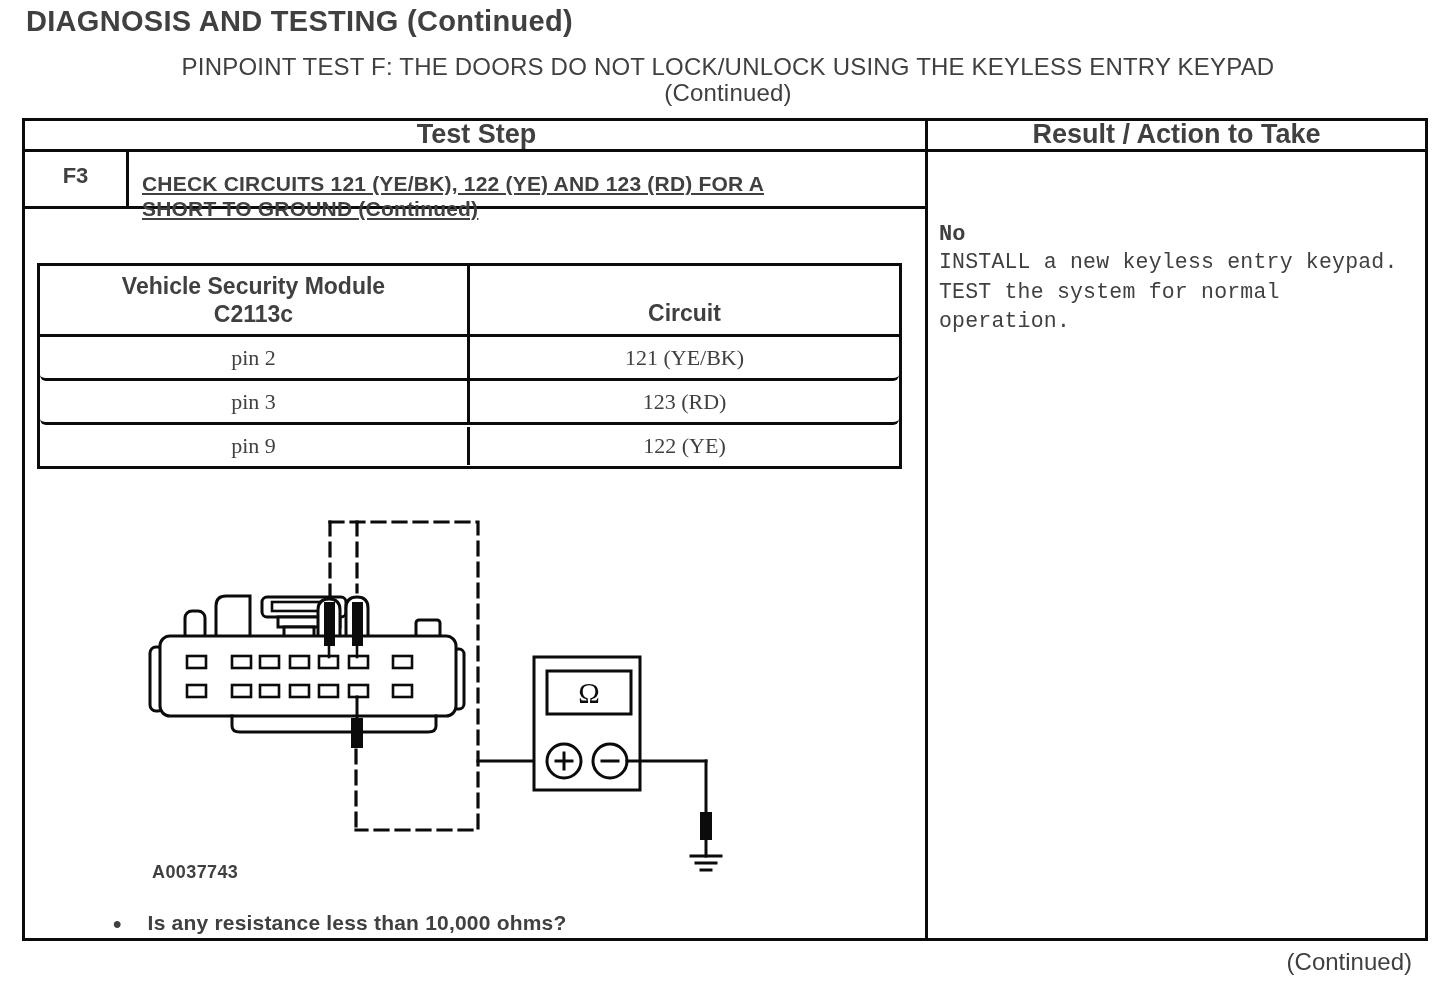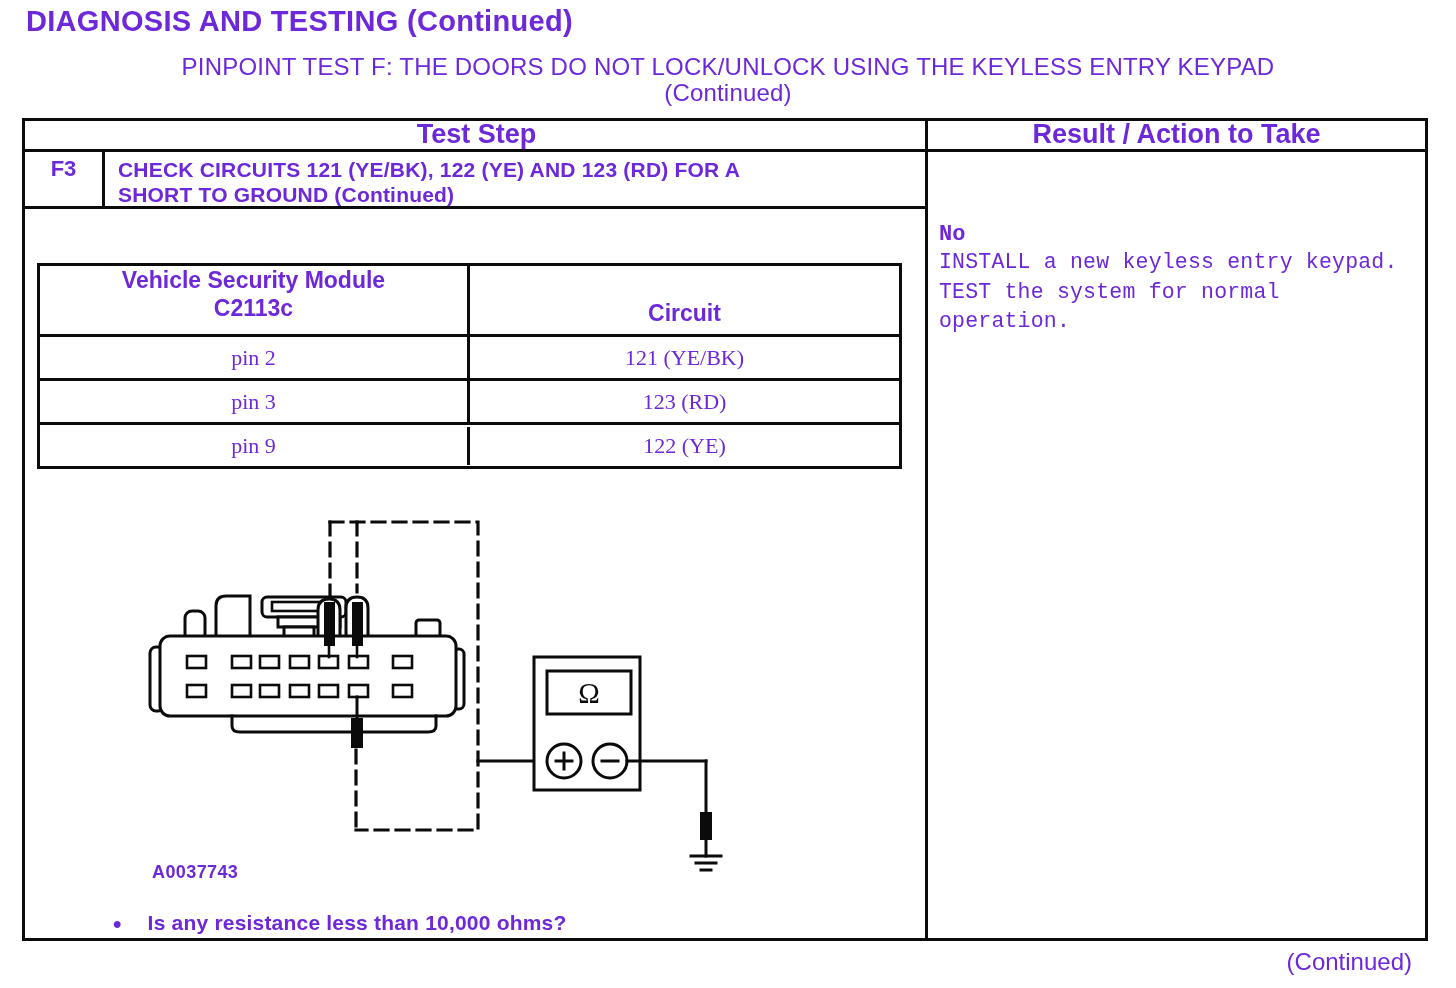--- a/index.html
+++ b/index.html
@@ -1,19 +1,19 @@
 <!DOCTYPE html>
 <html><head>
 <meta charset="utf-8">
 <style>
   * { box-sizing: border-box; margin: 0; padding: 0; }
   html,body { background:#ffffff; }
   .page {
     position: relative; width: 1456px; height: 988px; background: #fff;
-    font-family: "Liberation Sans", sans-serif; color: #6d28d9; overflow: hidden;
+    font-family: "Liberation Sans", sans-serif; color: #404040; overflow: hidden;
   }
   .doc-title {
     position: absolute; left: 26px; top: 5px;
     font-size: 29px; font-weight: 700; letter-spacing: 0.3px;
   }
   .doc-subtitle {
     position: absolute; left: 0; top: 54px; width: 100%;
     text-align: center; font-size: 24px; font-weight: 400; line-height: 26px;
     letter-spacing: 0.2px;
   }
@@ -29,46 +29,46 @@
     border-bottom: 3px solid #0b0b0b; display: flex;
     font-weight: 700; font-size: 27px; line-height: 27px; text-align: center;
   }
   .header-left { width: 903px; }
   .header-right { flex: 1; }
   .step-row {
     position: absolute; left: 0; top: 31px; width: 900px; height: 57px;
     border-bottom: 3px solid #0b0b0b; display: flex;
   }
   .step-id-cell {
-    width: 80px; border-right: 3px solid #0b0b0b; text-align: center;
-    font-weight: 700; font-size: 22px; padding-top: 4px;
+    width: 104px; border-right: 3px solid #0b0b0b; text-align: center;
+    font-weight: 700; font-size: 22px; padding-top: 11px;
   }
   .step-text-cell {
     flex: 1; font-weight: 700; font-size: 21px; line-height: 25px;
-    padding: 5px 0 0 13px; letter-spacing: 0.2px;
+    padding: 19px 0 0 13px; letter-spacing: 0.2px; text-decoration: underline;
   }
   .step-body { position: absolute; left: 0; top: 88px; width: 900px; height: 729px; }
 
   .pin-table {
     position: absolute; left: 12px; top: 54px; width: 865px;
     border: 3px solid #0b0b0b;
   }
   .pin-header { display: flex; height: 71px; border-bottom: 3px solid #0b0b0b; }
   .pin-h1 {
     width: 430px; border-right: 3px solid #0b0b0b; display: flex; flex-direction: column;
-    align-items: center; 
+    align-items: center; justify-content: center;
     font-weight: 700; font-size: 23px; line-height: 28px;
   }
   .pin-h2 {
     flex: 1; display: flex; align-items: flex-end; justify-content: center;
     font-weight: 700; font-size: 23px; padding-bottom: 7px;
   }
   .pin-row {
     display: flex; height: 44px; border-bottom: 3px solid #0b0b0b;
-    font-family: "Liberation Serif", serif; font-size: 22px;
+    font-family: "Liberation Serif", serif; font-size: 22px; border-radius: 6px;
   }
   .pin-row:last-child { border-bottom: none; height: 41px; align-items: center; }
   .pin-c1 { width: 430px; border-right: 3px solid #0b0b0b; text-align: center; line-height: 41px; }
   .pin-c2 { flex: 1; text-align: center; line-height: 41px; }
   .pin-row:last-child .pin-c1, .pin-row:last-child .pin-c2 { line-height: 38px; }
 
   .diagram-svg { position: absolute; left: 115px; top: 296px; width: 605px; height: 375px; }
   .figure-id {
     position: absolute; left: 127px; top: 653px; font-size: 18px; font-weight: 700;
     letter-spacing: 0.4px;

